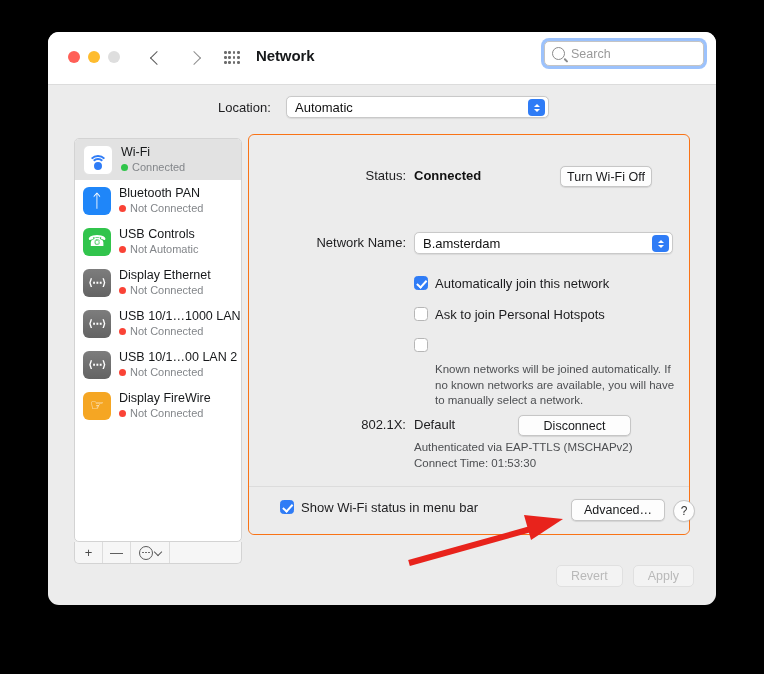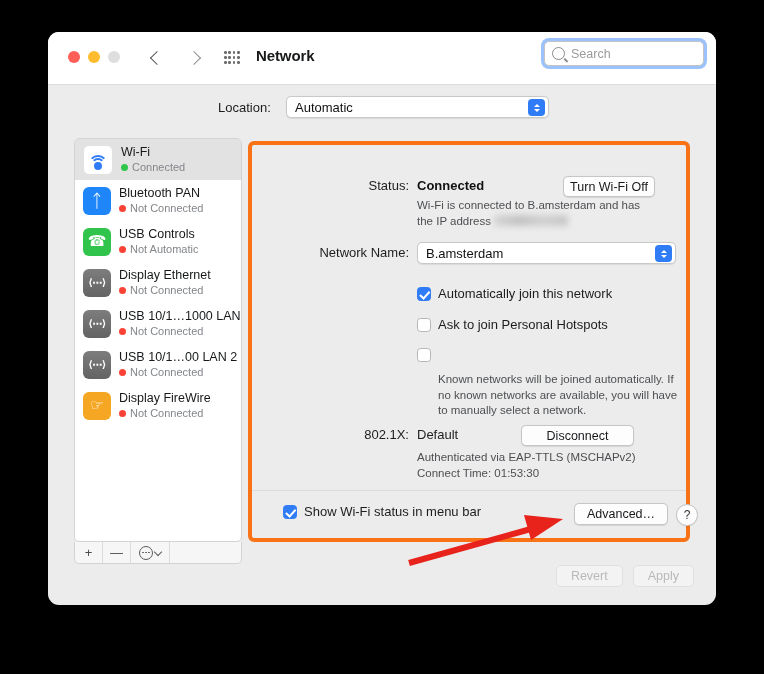--- a/index.html
+++ b/index.html
@@ -352,25 +352,25 @@
     border-left: 1.3px solid #5a5a5a;
     border-bottom: 1.3px solid #5a5a5a;
     transform: rotate(-45deg);
     margin-bottom: 2px;
   }
 
   
   .content {
     position: absolute;
     left: 200px;
-    top: 109px;
+    top: 102px;
     width: 442px;
     height: 401px;
     background: #ececec;
-    border: 4px solid #f97316;
+    border: 1px solid #f97316;
     border-radius: 6px;
     box-sizing: border-box;
   }
 
   .field-row {
     position: absolute;
     display: flex;
     align-items: flex-start;
   }
   .f-label {
@@ -417,21 +417,21 @@
     height: 11px;
     vertical-align: -1px;
     background: linear-gradient(90deg,#d4d4d4,#c2c2c2,#d0d0d0,#c6c6c6);
     filter: blur(3px);
     border-radius: 2px;
   }
 
   .cbrow {
     position: absolute;
     display: flex;
-    align-items: center;
+    align-items: flex-start;
   }
   .cb {
     width: 14px;
     height: 14px;
     border-radius: 3.5px;
     border: 1px solid #b6b6b6;
     background: #ffffff;
     flex: none;
     margin-right: 7px;
     position: relative;
@@ -674,26 +674,20 @@
   </div>
 
   <div class="content">
 
     <div class="field-row" style="left:12px; top:33px; width:418px;">
       <div class="f-label" style="width:145px;">Status:</div>
       <div class="f-value-bold" style="margin-left:8px;">Connected</div>
       <div class="btn" style="position:absolute; left:299px; top:-2px; width:92px;">Turn Wi-Fi Off</div>
     </div>
 
-    <div class="desc" style="position:absolute; left:165px; top:53px; width:250px;">
-      <div>Wi-Fi is connected to B.amsterdam and has</div>
-      <div><span>the IP address</span>
-        <span class="redacted"></span>
-      </div>
-    </div>
 
     <div class="field-row" style="left:12px; top:100px; width:418px;">
       <div class="f-label" style="width:145px;">Network Name:</div>
       <div class="popup" style="position:absolute; left:153px; top:-3px; width:259px;">
         <span>B.amsterdam</span>
         <span class="stepper">
           <span class="ar up"></span>
             <span class="ar down"></span>
         </span>
       </div>

